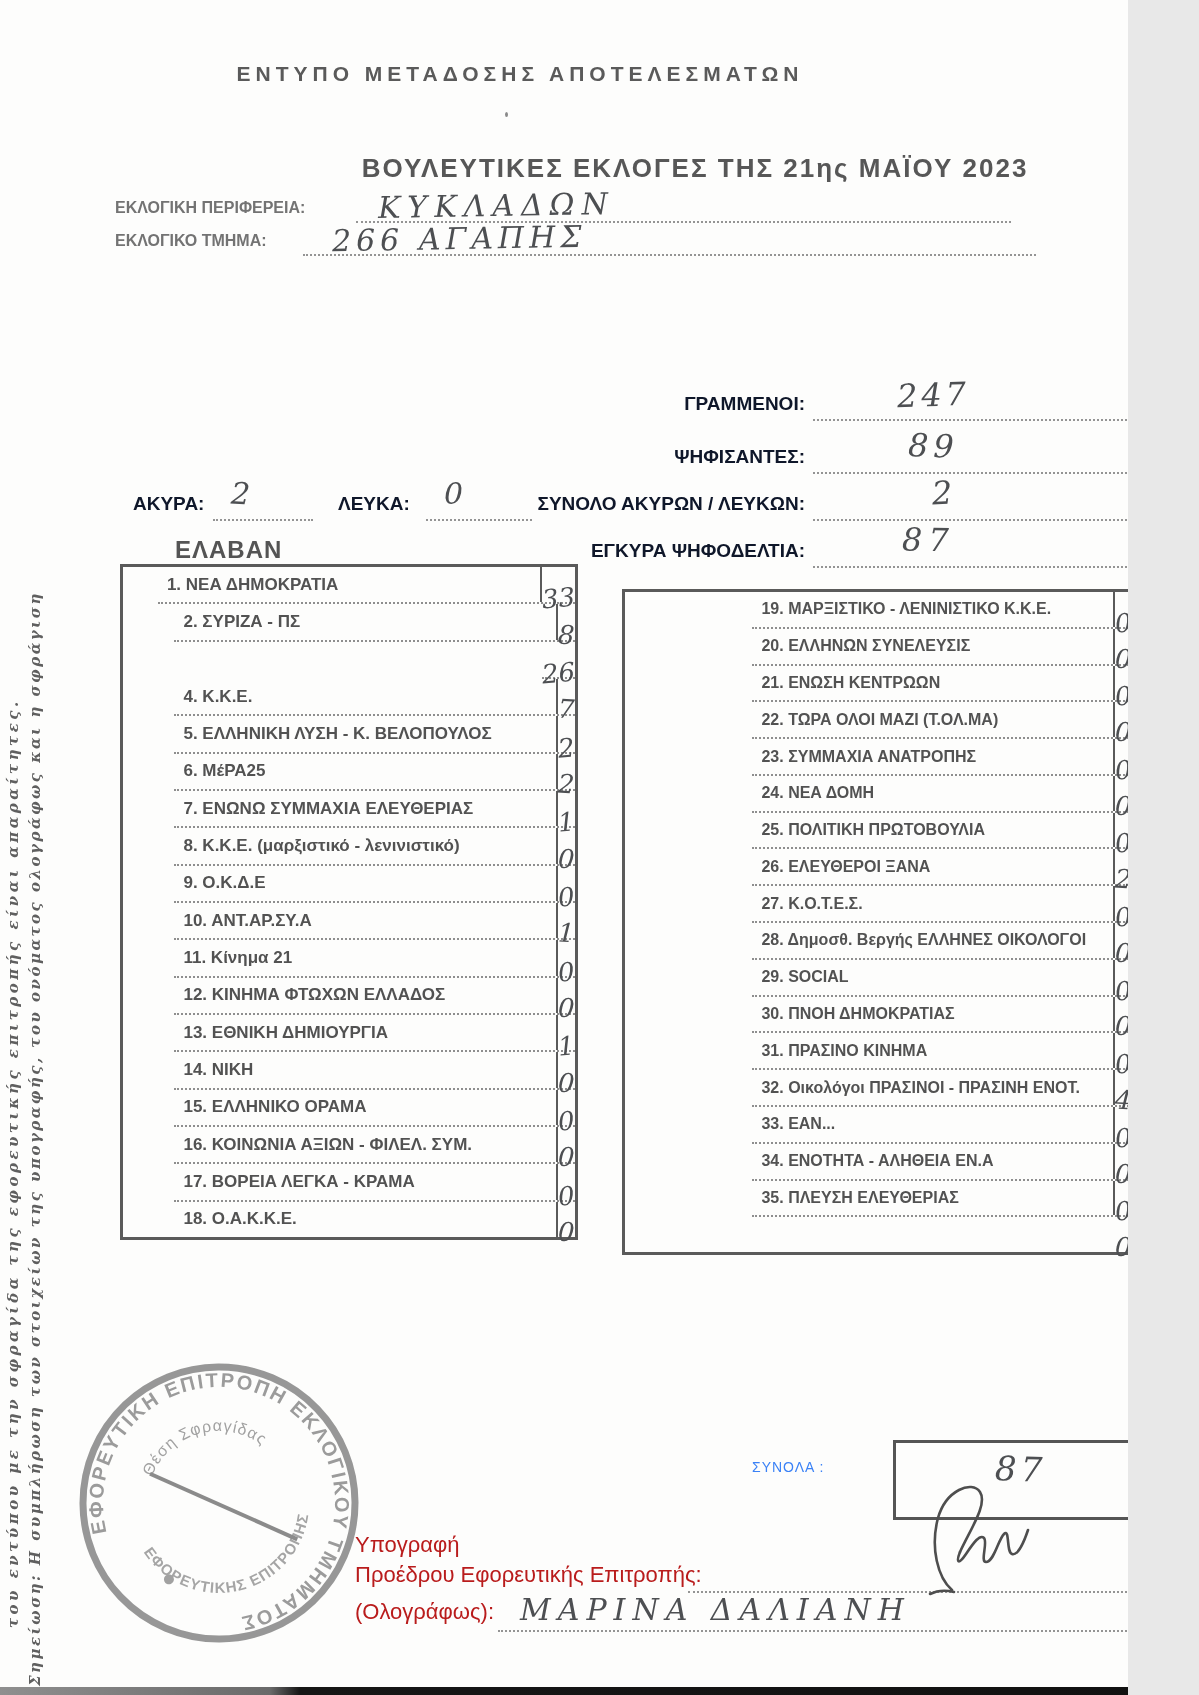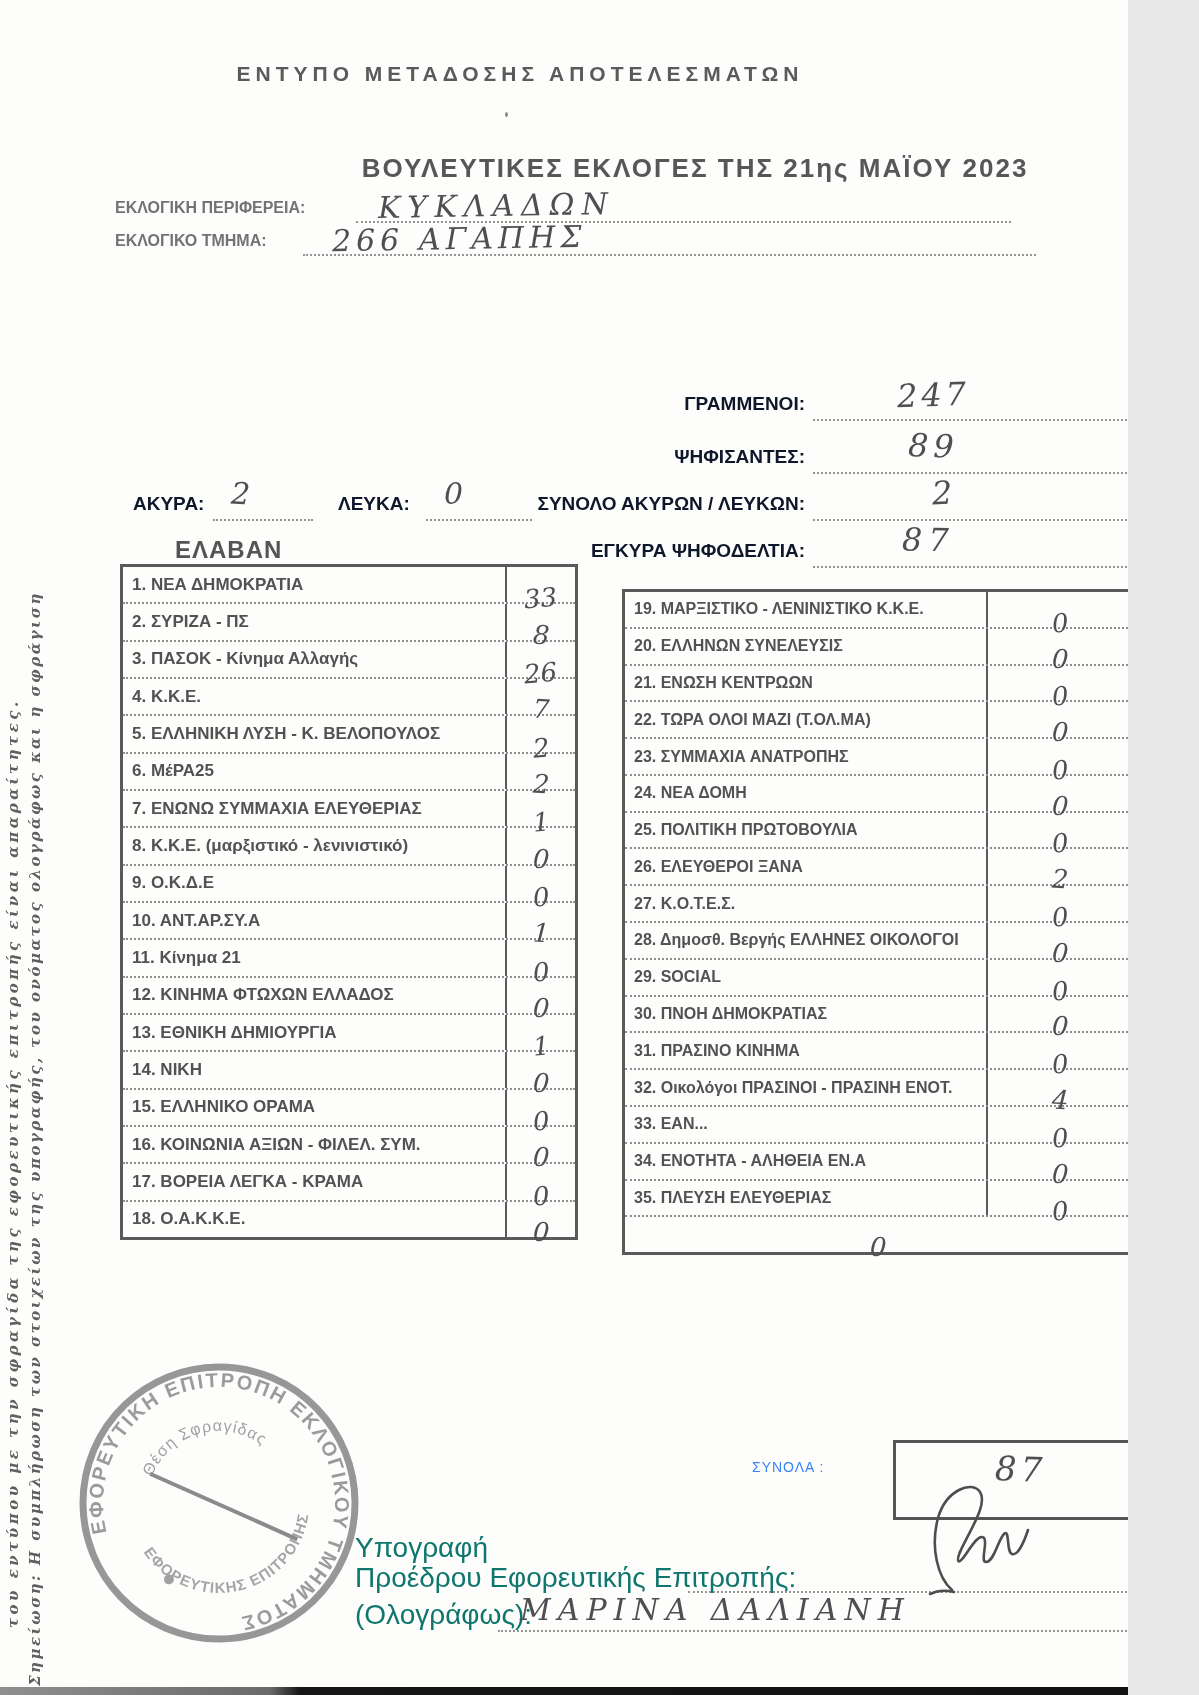--- a/index.html
+++ b/index.html
@@ -12,34 +12,34 @@
   
   #title{left:170px;top:62px;width:700px;text-align:center;font-size:21px;font-weight:bold;
          letter-spacing:5px;color:#5a5a5a;}
   #subtitle{left:295px;top:153px;width:800px;text-align:center;font-size:26px;font-weight:bold;
             letter-spacing:2px;color:#575757;}
   .hdr-label{font-size:16px;font-weight:bold;color:#737373;}
   
   .sum-label{font-size:19px;font-weight:bold;color:#0f172a;}
   .r305{width:305px;text-align:right;}
   
-  .ptable{position:absolute;border:3px solid #5a5a5a;display:flex;flex-direction:column;}
+  .ptable{position:absolute;border:3px solid #5a5a5a;display:flex;flex-direction:column;align-items:flex-end;}
   .prow{flex:1;display:flex;border-bottom:2px dotted #8e8e8e;min-height:0;}
   .prow:last-child{border-bottom:none;}
   .pname{border-right:2px solid #5a5a5a;display:flex;align-items:center;padding-left:9px;
          font-weight:bold;color:#525252;white-space:nowrap;overflow:hidden;}
   #table-left .pname{width:373px;font-size:17px;}
   #table-right .pname{width:352px;font-size:16px;}
   .pval{flex:1;display:flex;align-items:flex-end;justify-content:center;overflow:visible;}
   .pval .hw{font-size:26px;line-height:1;transform:translateY(9px) rotate(-5deg);}
   .prow:nth-child(even) .pval .hw{transform:translateY(8px) rotate(3deg);}
   
   #totals-box{left:893px;top:1440px;width:303px;height:74px;border:3px solid #555;}
   
-  .sig-label{font-size:28px;color:#0f766e;}
+  .sig-label{font-size:22px;color:#b91c1c;}
   
   .vnote{position:absolute;font-family:"DejaVu Serif",serif;font-style:italic;font-weight:bold;
          font-size:15px;color:#4a4a4a;white-space:nowrap;transform-origin:0 0;
          transform:rotate(-90deg);opacity:.88;}
   
   #bottom-bar{position:absolute;left:0;top:1687px;width:1199px;height:8px;
               background:linear-gradient(to right,#8f8f8f 0,#6a6a6a 270px,#161616 300px,#111 100%);}
   #scanline{position:absolute;left:1158px;top:340px;width:2px;height:1170px;background:#bdbdbd;opacity:.35;}
   #speck{position:absolute;left:505px;top:112px;width:3px;height:5px;background:#8a8a8a;border-radius:50%;}
   svg text{font-family:"Liberation Sans",sans-serif;}
@@ -94,21 +94,20 @@
           <span class="hw">33</span>
         </div>
       </div>
       <div class="prow">
         <div class="pname">2. ΣΥΡΙΖΑ - ΠΣ</div>
         <div class="pval">
           <span class="hw">8</span>
         </div>
       </div>
       <div class="prow">
-        <div class="pname">3. ΠΑΣΟΚ - Κίνημα Αλλαγής</div>
         <div class="pval">
           <span class="hw">26</span>
         </div>
       </div>
       <div class="prow">
         <div class="pname">4. Κ.Κ.Ε.</div>
         <div class="pval">
           <span class="hw">7</span>
         </div>
       </div>

